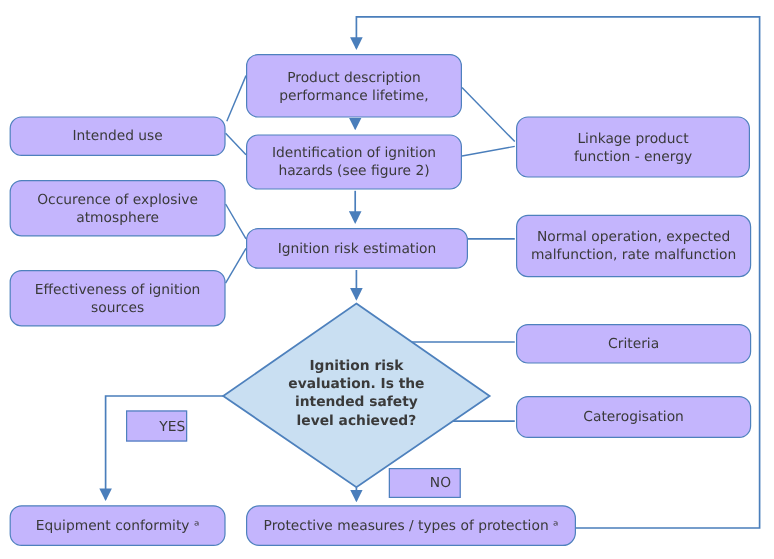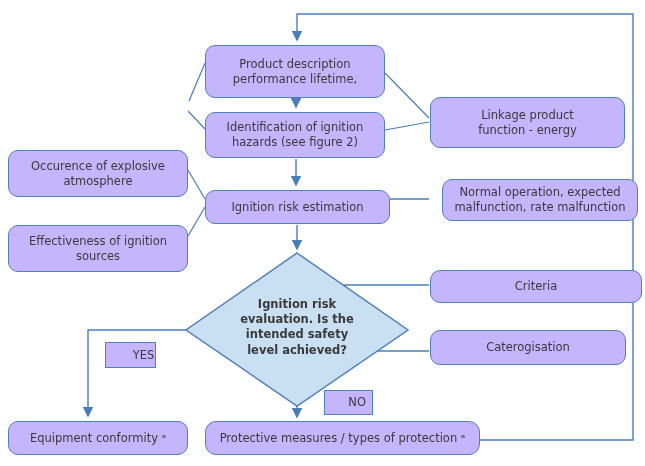--- a/index.html
+++ b/index.html
@@ -63,60 +63,63 @@
     <path d="M342 285 H429" fill="none" stroke="#4a7ebb" stroke-width="1.4"></path>
     <path d="M377 351 H429" fill="none" stroke="#4a7ebb" stroke-width="1.4"></path>
 
     <polygon points="297,253 408,330 297,406 186,330" fill="#c9dff2" stroke="#4e81bd" stroke-width="1.5"></polygon>
   </svg>
 
   <div class="node" style="left:205px;top:45px;width:180px;height:53px;">
     <span>Product description performance lifetime,</span>
   </div>
 
+  <div class="node" style="left:8px;top:97px;width:180px;height:33px;">
+    <span>Intended use</span>
+  </div>
 
   <div class="node" style="left:205px;top:112px;width:180px;height:46px;">
     <span>Identification of ignition hazards (see figure 2)</span>
   </div>
 
   <div class="node" style="left:430px;top:97px;width:195px;height:51px;">
     <span style="max-width:120px;">Linkage product function - energy</span>
   </div>
 
   <div class="node" style="left:8px;top:150px;width:180px;height:47px;">
     <span style="max-width:150px;">Occurence of explosive atmosphere</span>
   </div>
 
   <div class="node" style="left:205px;top:190px;width:185px;height:34px;">
     <span>Ignition risk estimation</span>
   </div>
 
-  <div class="node" style="left:430px;top:179px;width:196px;height:42px;margin-left:12px;">
+  <div class="node" style="left:430px;top:179px;width:196px;height:52px;">
     <span>Normal operation, expected malfunction, rate malfunction</span>
   </div>
 
   <div class="node" style="left:8px;top:225px;width:180px;height:47px;">
     <span style="max-width:150px;">Effectiveness of ignition sources</span>
   </div>
 
-  <div class="node" style="left:430px;top:270px;width:212px;height:33px;">
+  <div class="node" style="left:430px;top:270px;width:196px;height:33px;">
     <span>Criteria</span>
   </div>
 
   <div class="node" style="left:430px;top:330px;width:196px;height:35px;">
     <span>Caterogisation</span>
   </div>
 
   <div class="freetext" style="left:232px;top:297px;width:130px;">Ignition risk evaluation. Is the intended safety level achieved?</div>
 
   <div class="node sharp" style="left:105px;top:342px;width:51px;height:26px;">
     <span>YES</span>
   </div>
 
-  <div class="node sharp" style="left:324px;top:390px;width:49px;height:25px;justify-content:flex-end;">
+  <div class="node sharp" style="left:324px;top:390px;width:60px;height:25px;">
     <span>NO</span>
   </div>
 
   <div class="node" style="left:8px;top:421px;width:180px;height:34px;">
     <span>Equipment conformity ᵃ</span>
   </div>
 
   <div class="node" style="left:205px;top:421px;width:275px;height:34px;border-radius:11px;">
     <span>Protective measures / types of protection ᵃ</span>
   </div>

